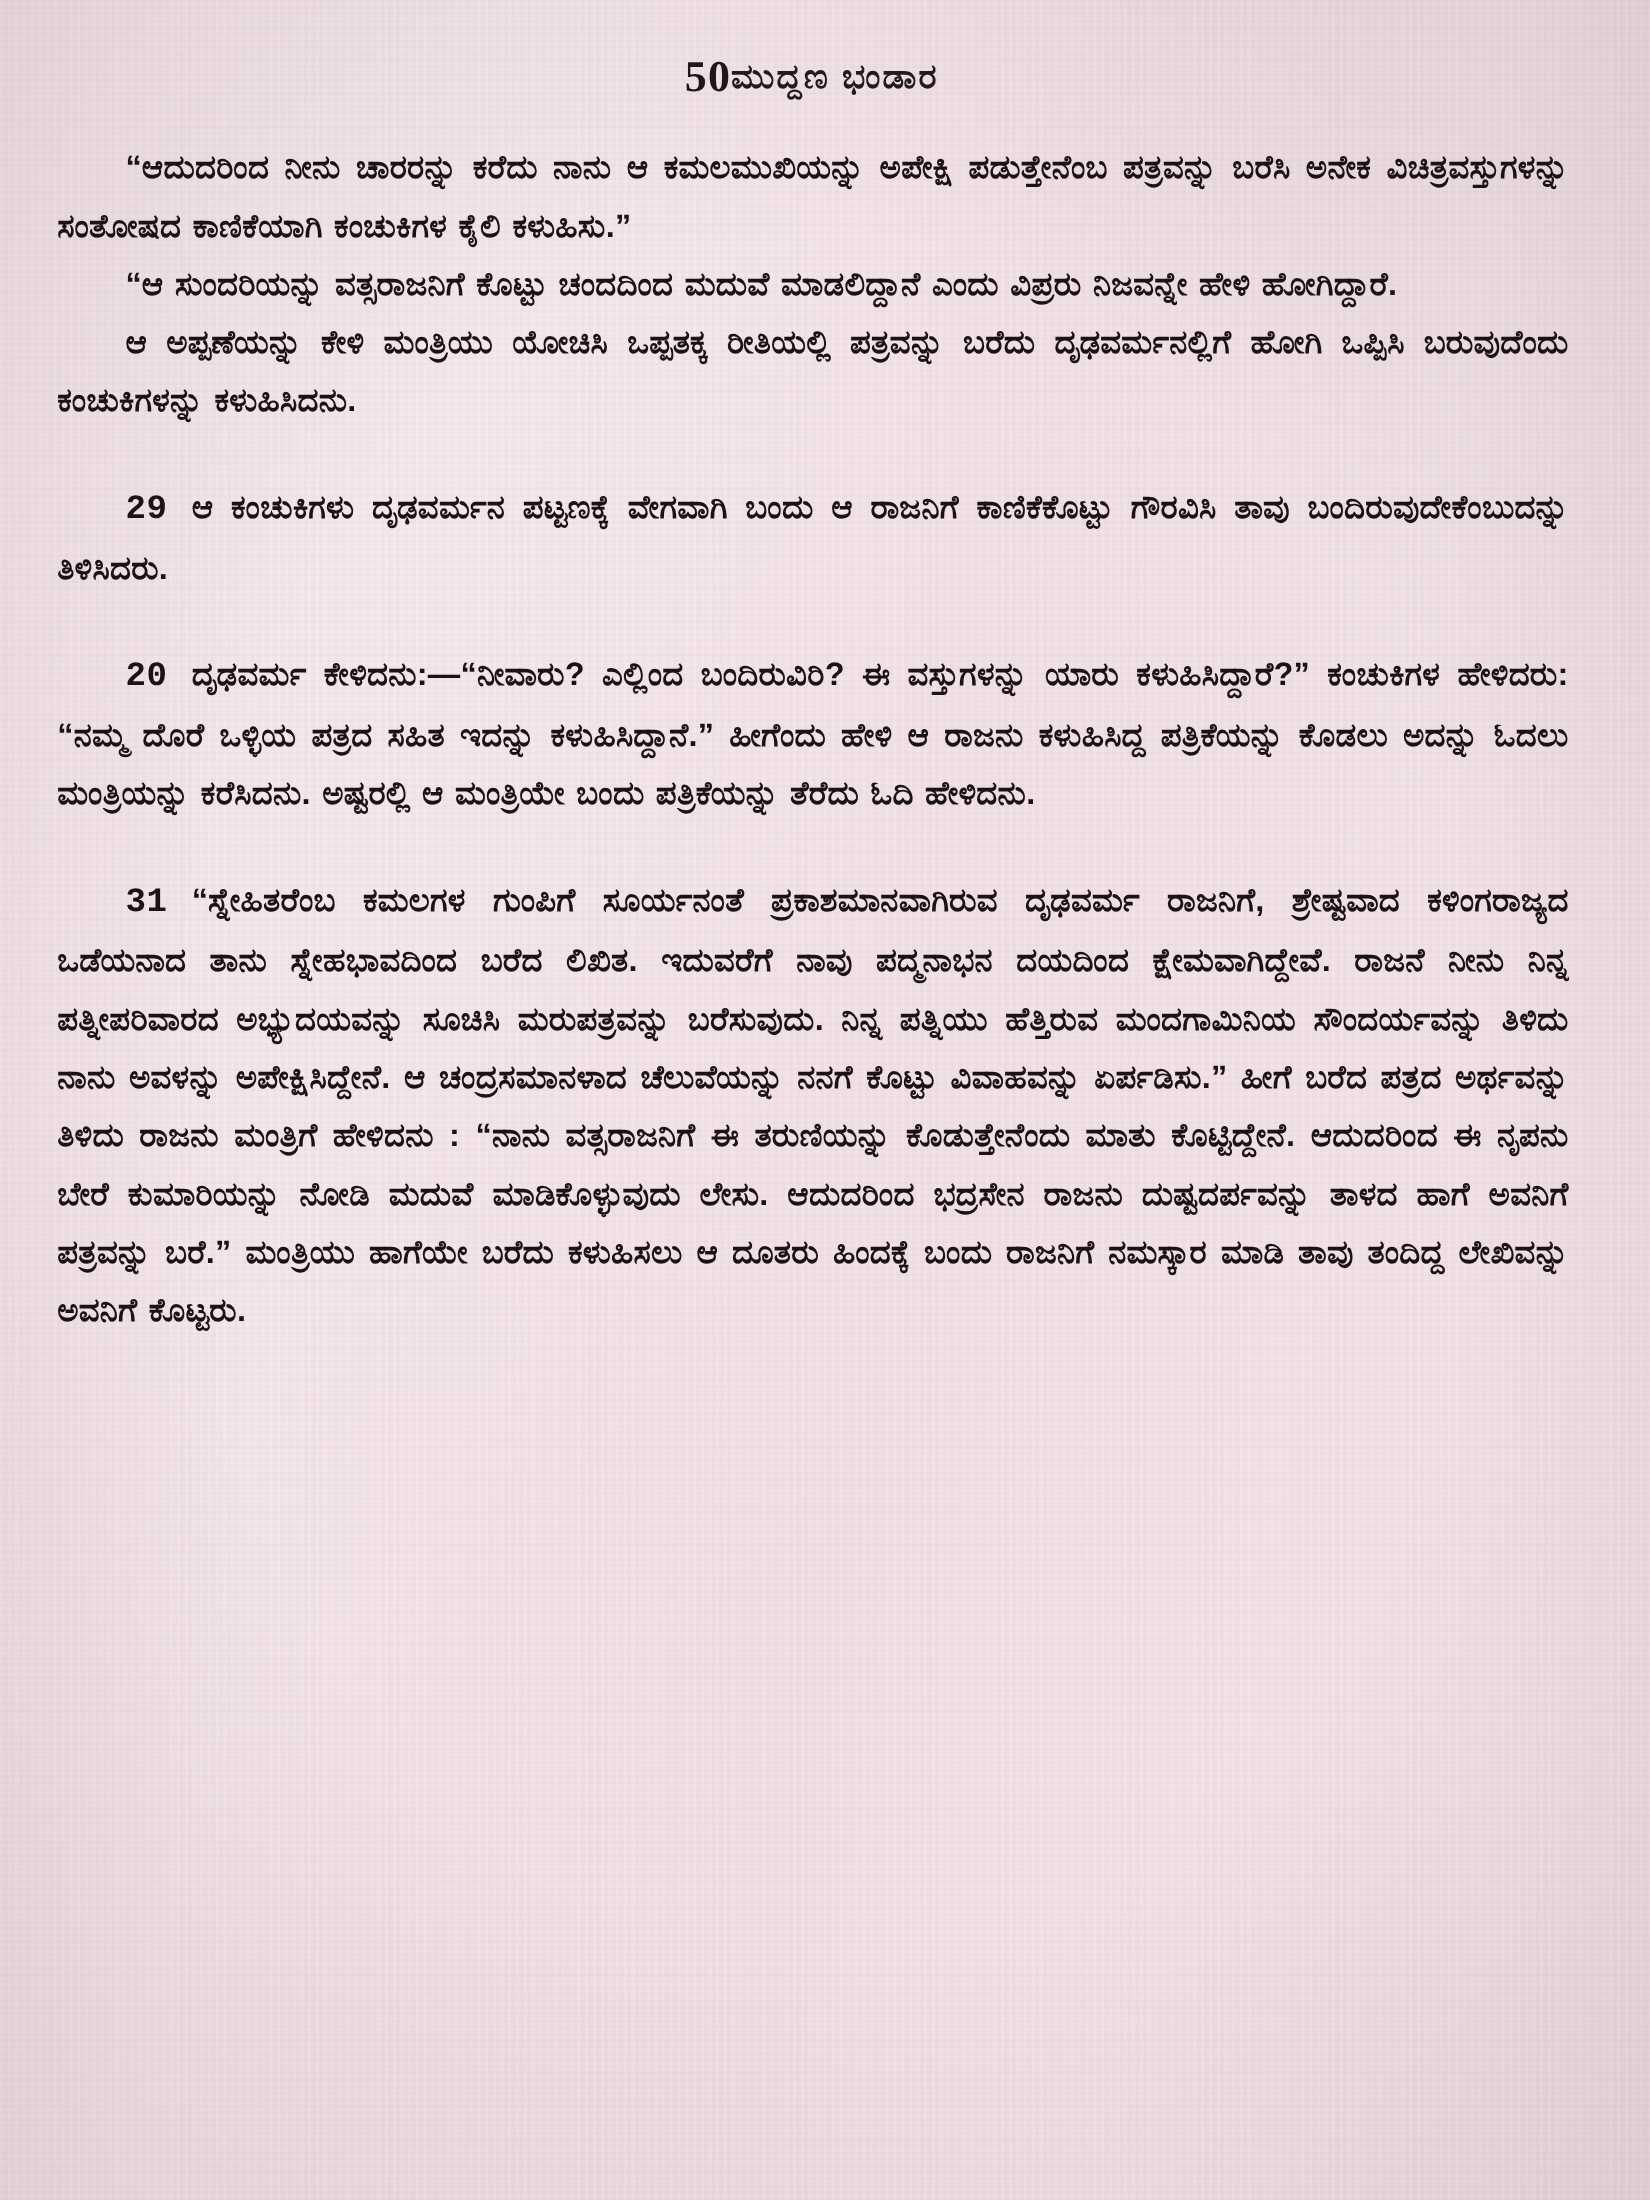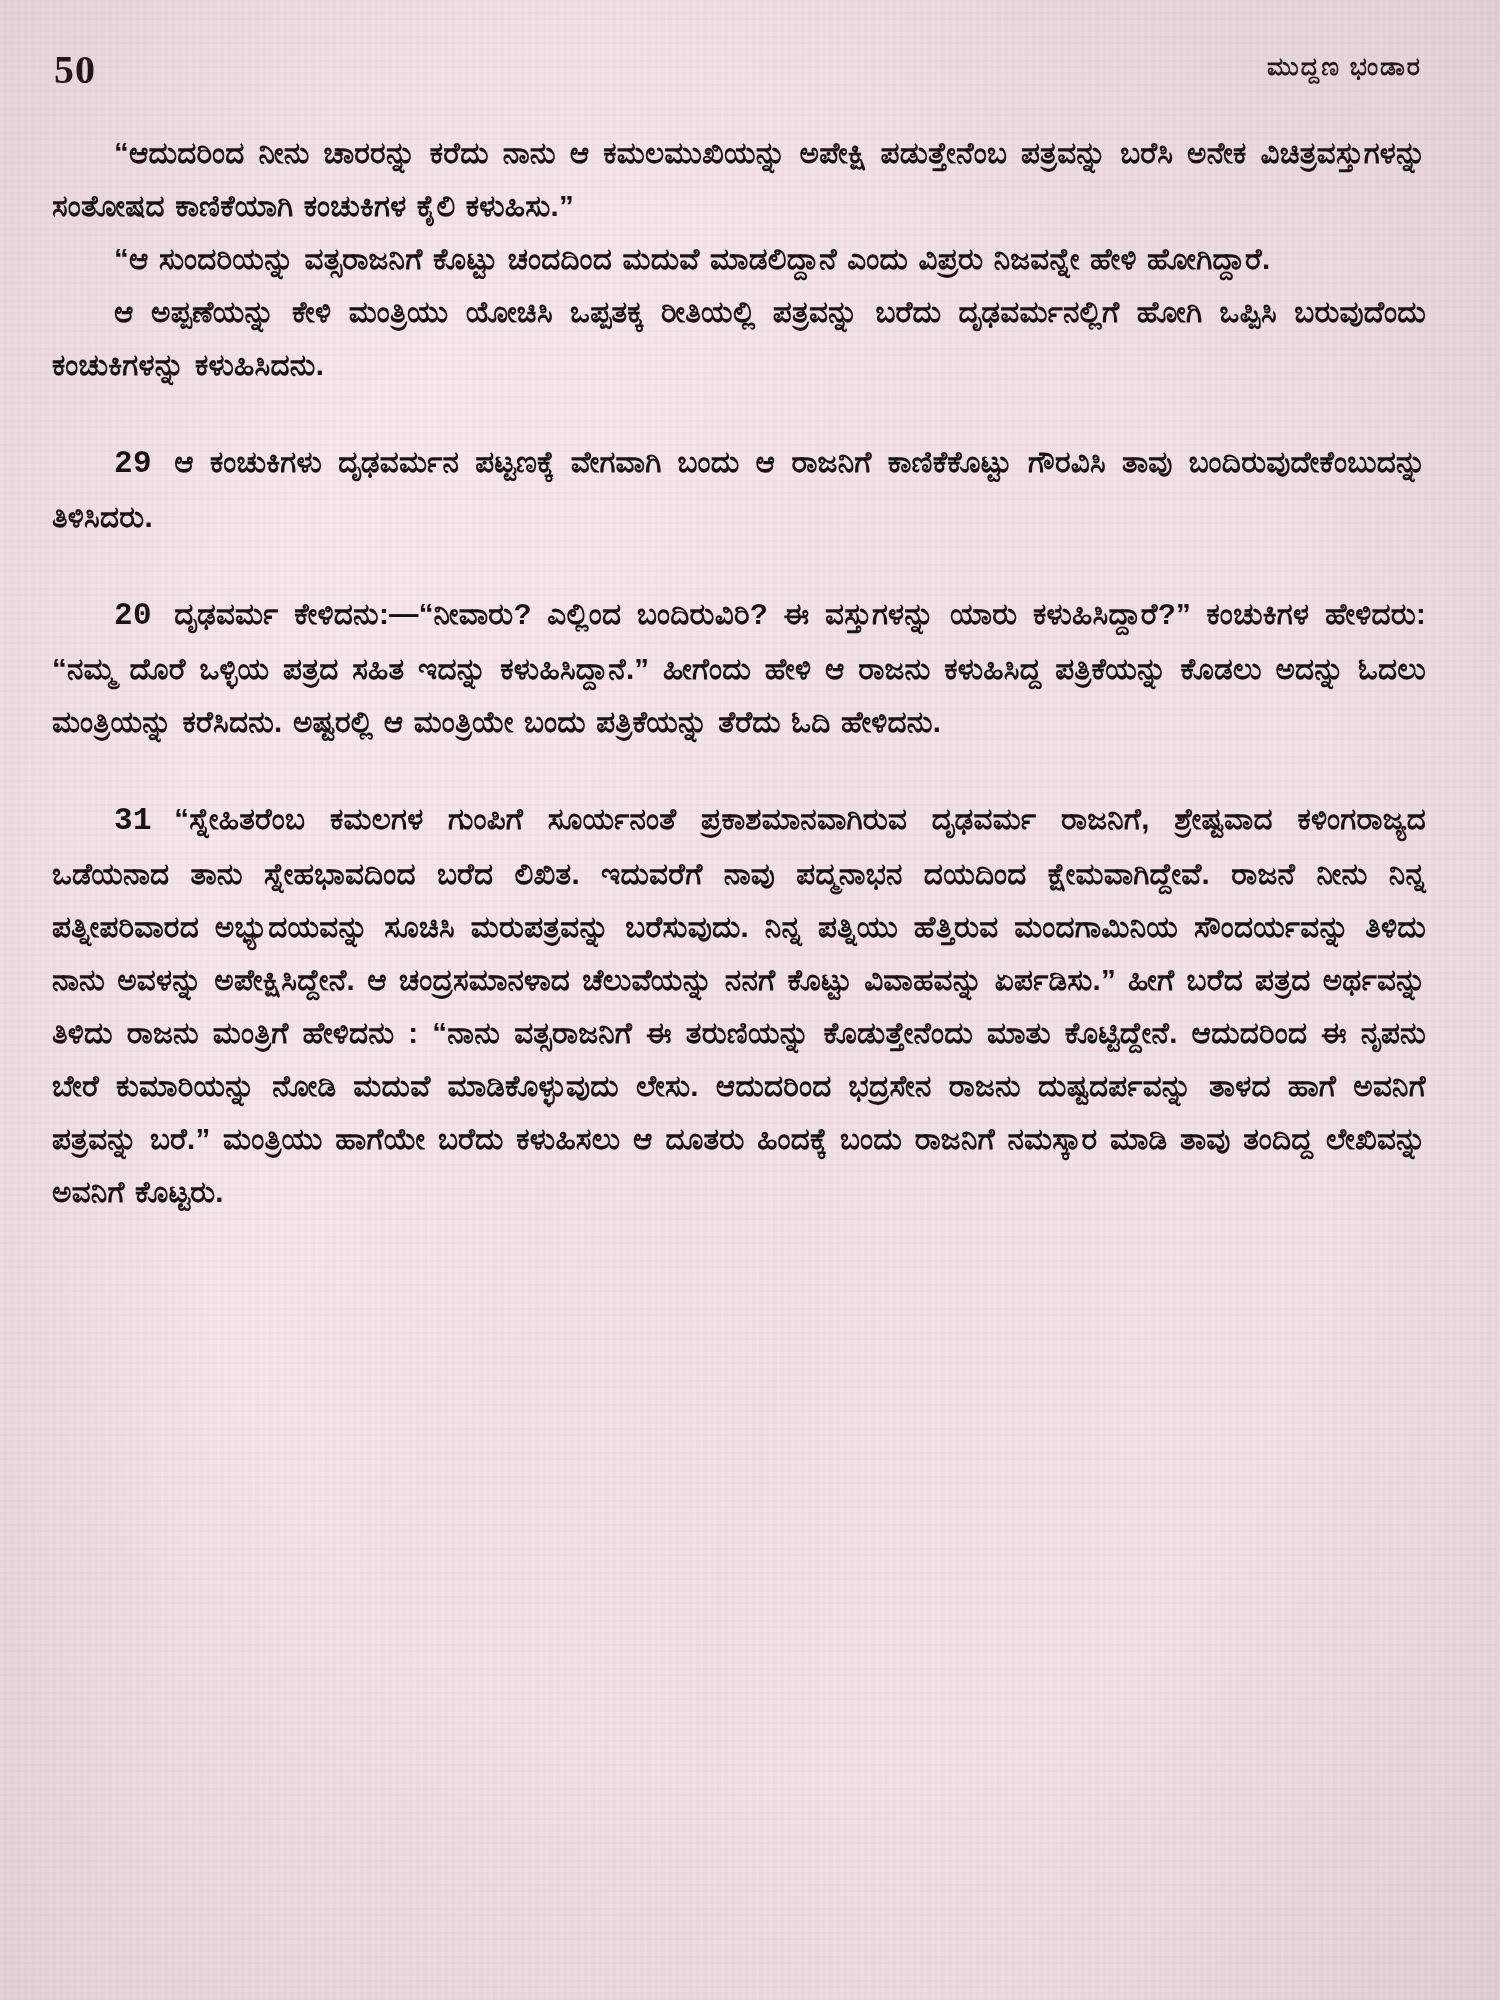--- a/index.html
+++ b/index.html
@@ -39,34 +39,34 @@
     position: absolute;
     inset: 0;
     background: radial-gradient(ellipse at 50% 50%, rgba(0,0,0,0) 55%, rgba(90,60,70,0.10) 100%);
     pointer-events: none;
   }
   .header {
     position: relative;
     height: 58px;
     display: flex;
     align-items: flex-start;
-    justify-content: space-between;
+    justify-content: center;
     z-index: 2;
   }
   .folio {
     font-family: "Liberation Serif", serif;
     font-size: 40px;
     font-weight: 700;
     color: #20161a;
     letter-spacing: 1px;
     padding-left: 2px;
   }
   .running-head {
     font-family: "Liberation Sans", sans-serif;
-    font-size: 25px;
+    font-size: 31px;
     font-weight: 700;
     color: #231a1e;
     letter-spacing: 2px;
     padding-top: 6px;
     padding-right: 4px;
   }
   .body-text {
     position: relative;
     z-index: 2;
     margin-top: 22px;

